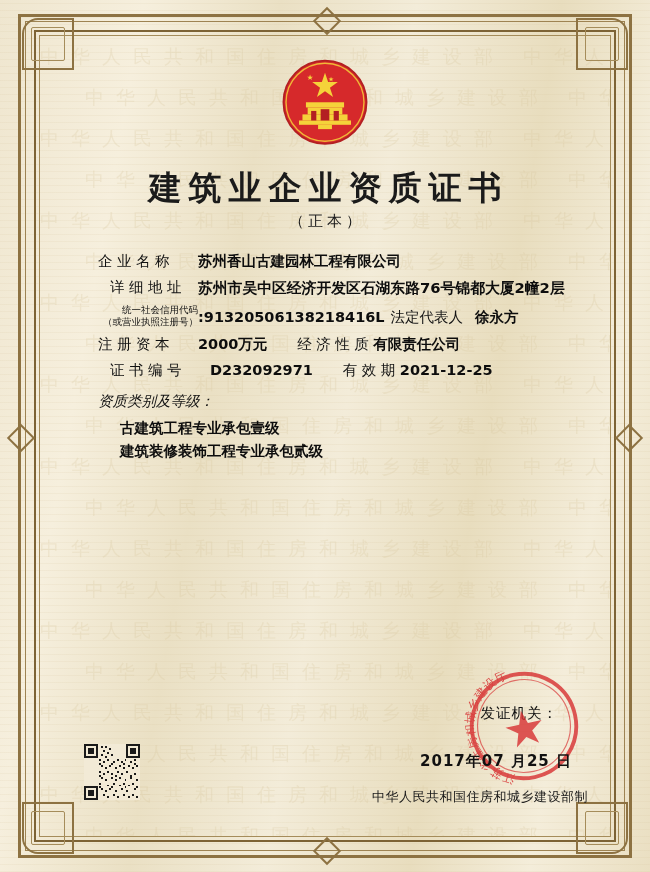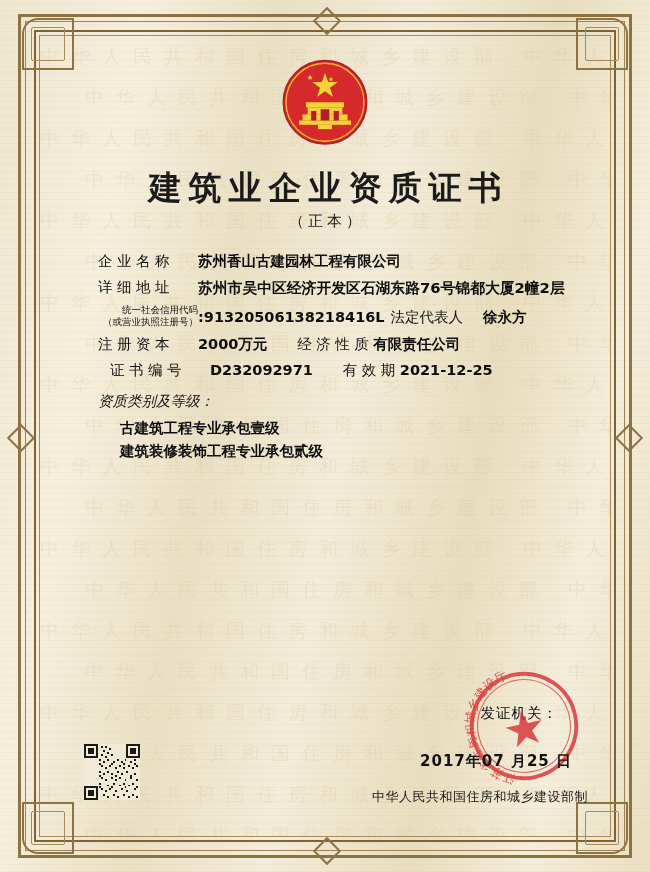--- a/index.html
+++ b/index.html
@@ -159,21 +159,21 @@
     margin-bottom: 7px;
     line-height: 19px;
   }
   .flabel {
     flex: none;
     font-size: 14.5px;
     color: #111;
     white-space: nowrap;
   }
   .flabel.spread-name  { width: 100px; letter-spacing: 4.5px; }
-  .flabel.spread-addr  { width: 100px; letter-spacing: 4.5px; }
+  .flabel.spread-addr  { width: 100px; letter-spacing: 4.5px; text-align: center; }
   .flabel.spread-cap   { width: 100px; letter-spacing: 4.5px; font-family: Liberation Serif, serif; }
   .flabel.spread-cert  { width: 100px; letter-spacing: 4.5px; margin-left: 12px; }
   .fvalue {
     font-size: 14.5px;
     font-weight: bold;
     color: #0d0d0d;
     white-space: nowrap;
   }
   .fvalue.addr { font-size: 14.8px; }
 
@@ -344,21 +344,21 @@
       <span class="fvalue addr">苏州市吴中区经济开发区石湖东路76号锦都大厦2幢2层</span>
     </div>
 
     <div class="frow code">
       <span class="code-label">
         <span class="l1">统一社会信用代码</span>
         <span class="l2">（或营业执照注册号）</span>
       </span>
       <span class="fvalue">:91320506138218416L</span>
       <span class="mid-label" style="margin-left:6px;letter-spacing:0px;">法定代表人</span>
-      <span class="fvalue" style="margin-left:20px;">徐永方</span>
+      <span class="fvalue" style="margin-left:12px;">徐永方</span>
     </div>
 
     <div class="frow">
       <span class="flabel spread-cap">注册资本</span>
       <span class="fvalue">2000万元</span>
       <span class="mid-label tight">经济性质</span>
       <span class="fvalue">有限责任公司</span>
     </div>
 
     <div class="frow">

